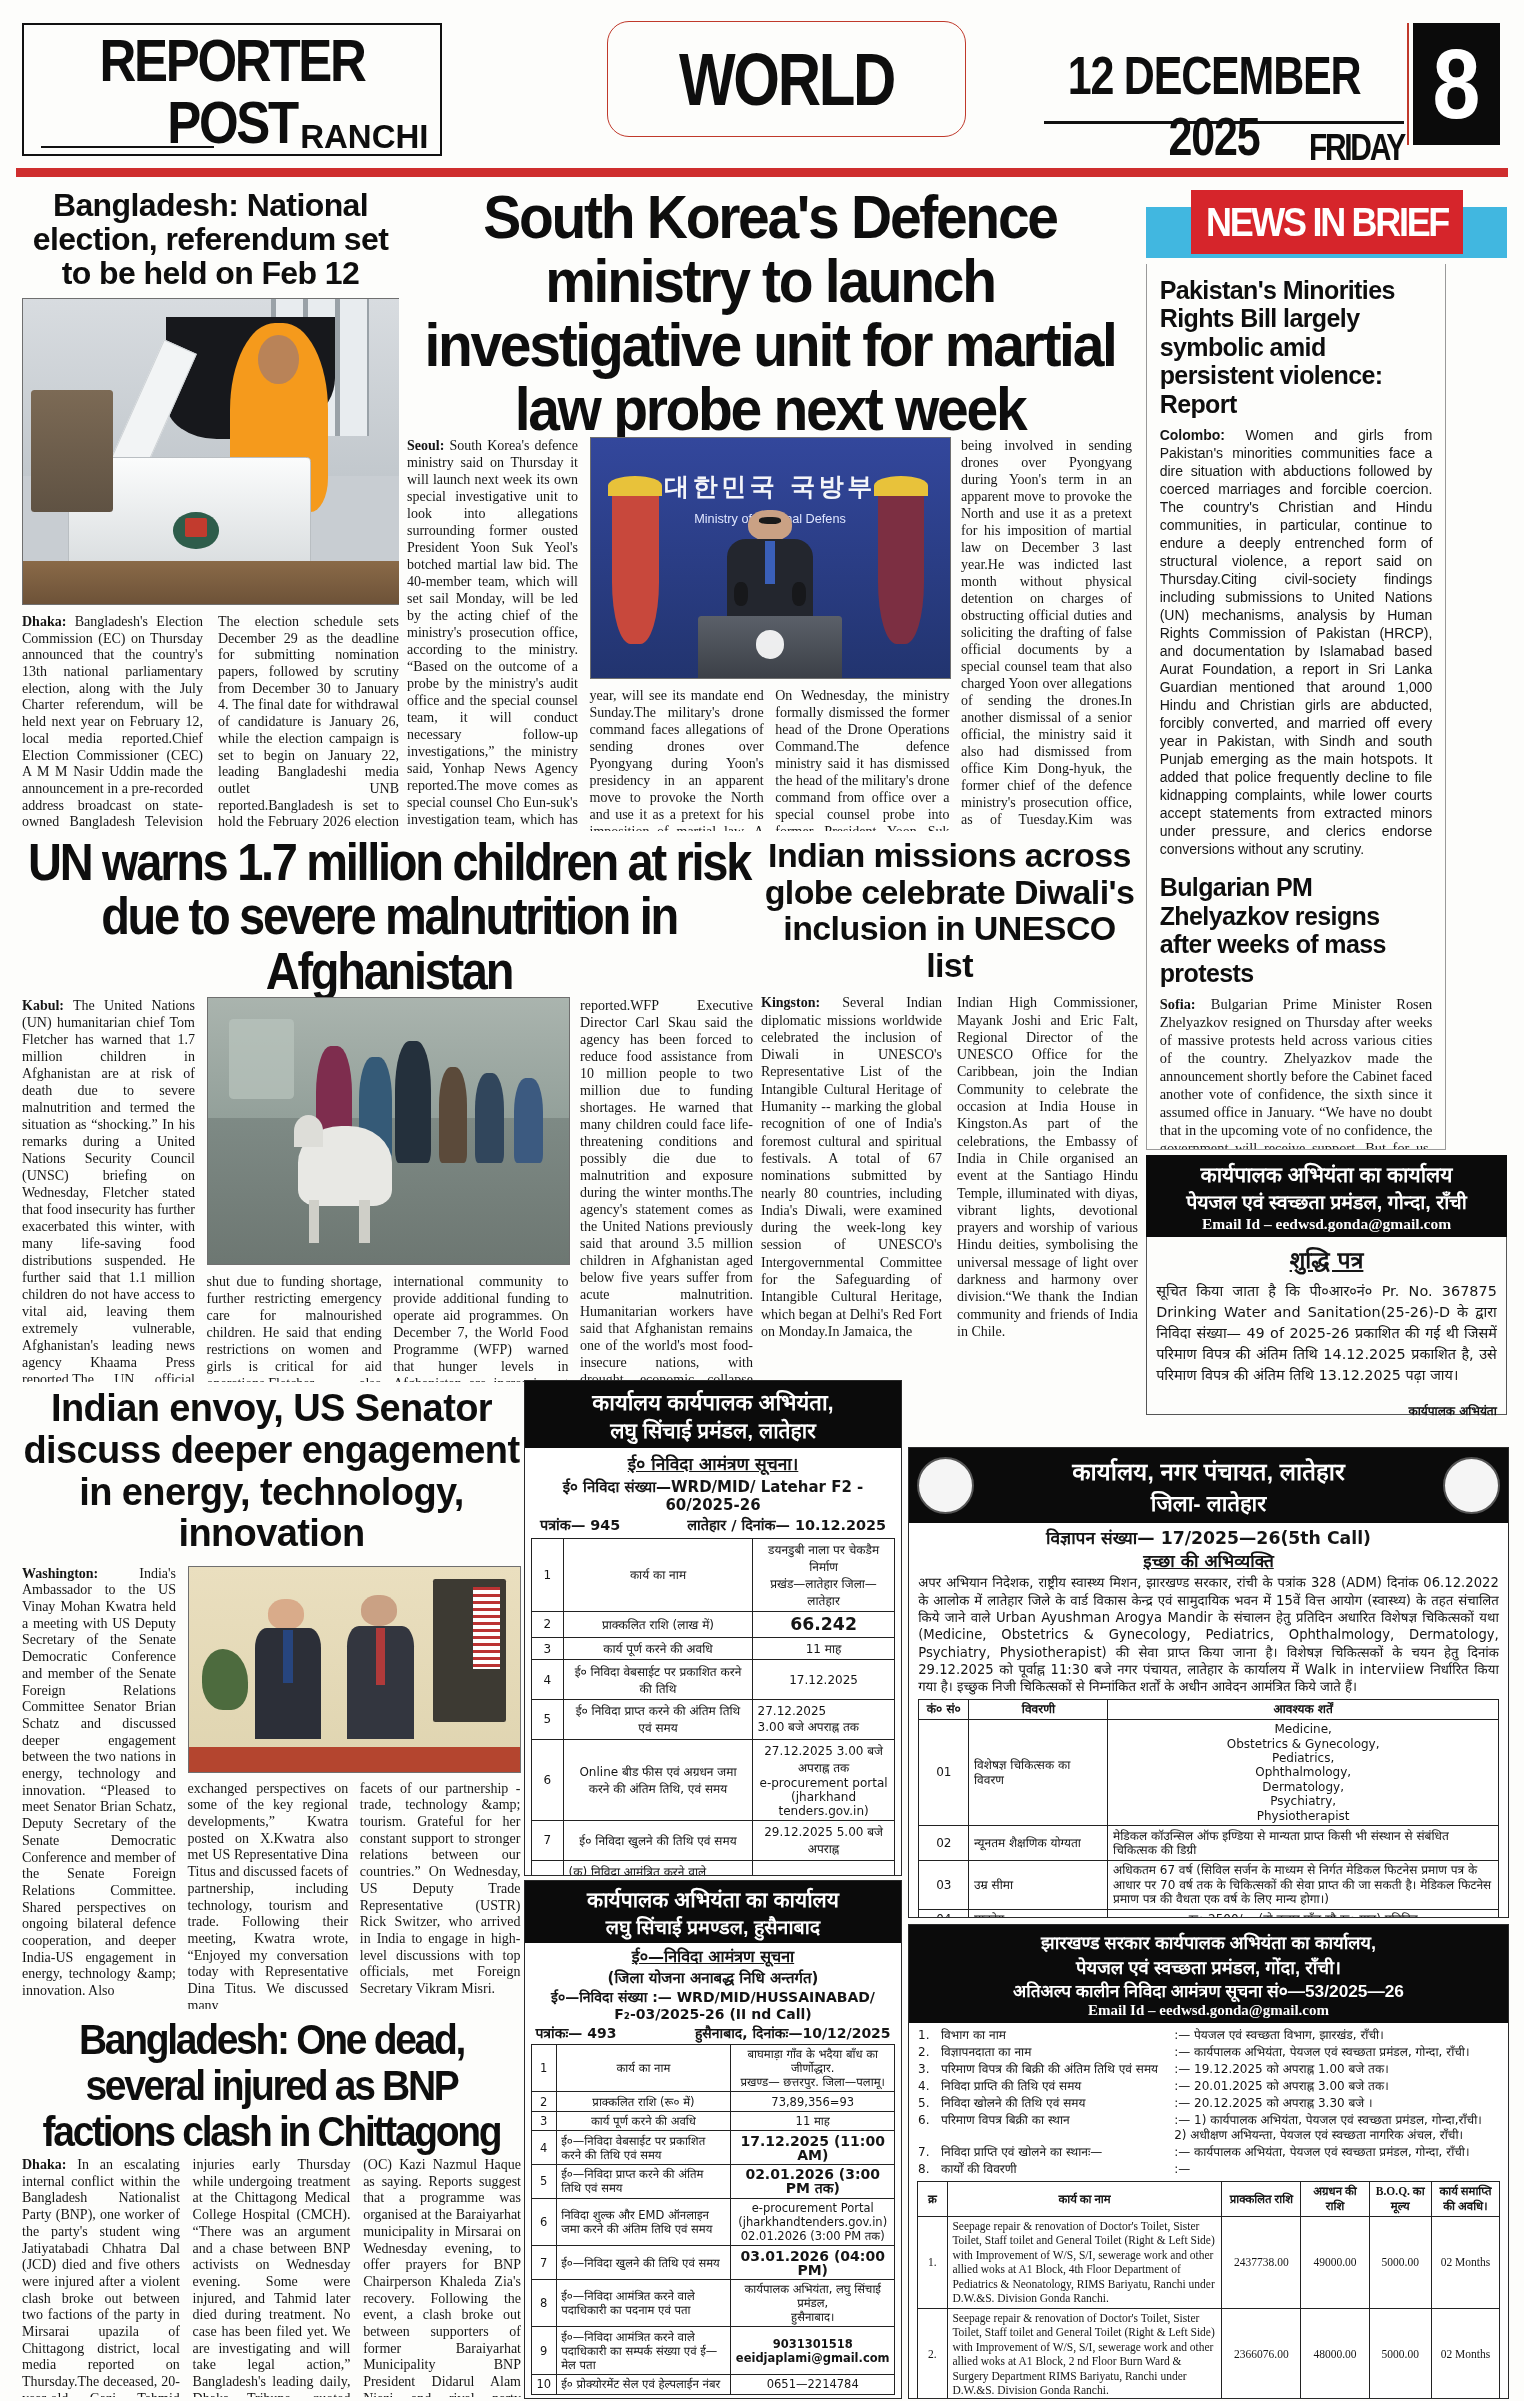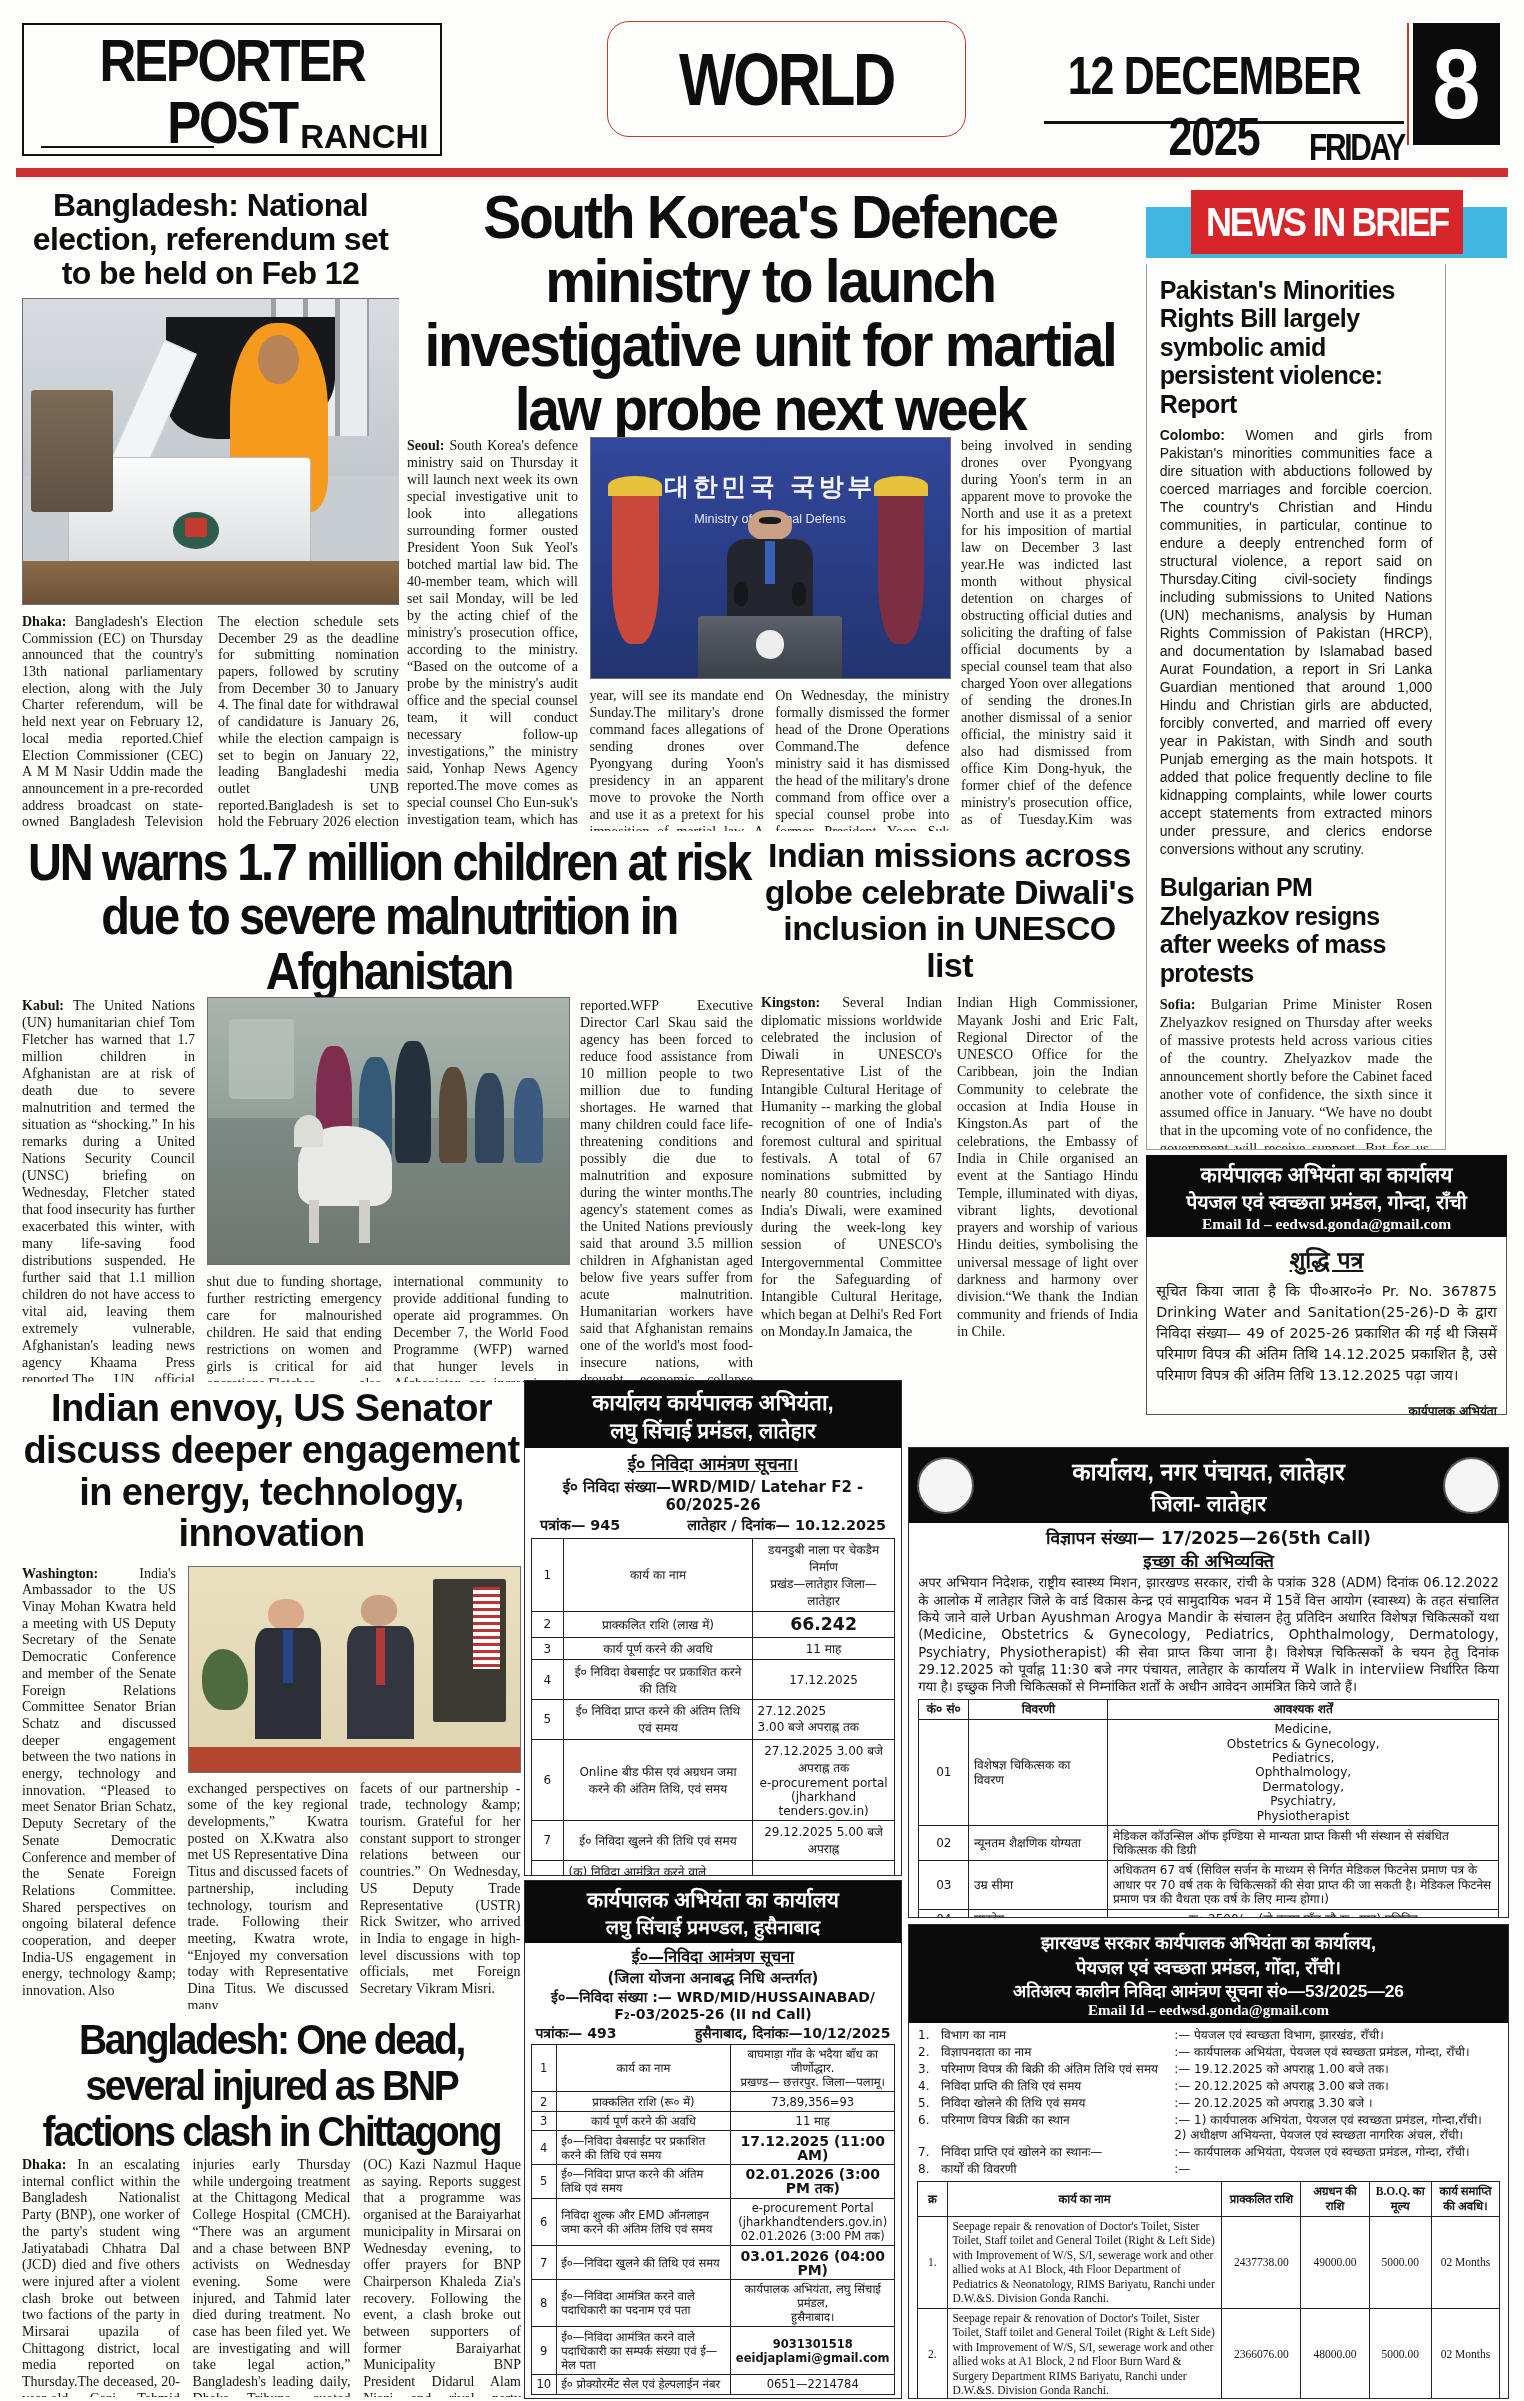--- a/index.html
+++ b/index.html
@@ -365,21 +365,21 @@
               <td class="pre">:—  कार्यपालक अभियंता, पेयजल एवं स्वच्छता प्रमंडल, गोन्दा, राँची।</td>
             </tr>
         <tr>
               <td>3.</td>
               <td>परिमाण विपत्र की बिक्री की अंतिम तिथि एवं समय</td>
               <td class="pre">:—  19.12.2025 को अपराह्न 1.00 बजे तक।</td>
             </tr>
         <tr>
               <td>4.</td>
               <td>निविदा प्राप्ति की तिथि एवं समय</td>
-              <td class="pre">:—  20.12.2025 को अपराह्न 3.00 बजे तक।</td>
+              <td class="pre">:—  20.01.2025 को अपराह्न 3.00 बजे तक।</td>
             </tr>
         <tr>
               <td>5.</td>
               <td>निविदा खोलने की तिथि एवं समय</td>
               <td class="pre">:—  20.12.2025 को अपराह्न 3.30 बजे ।</td>
             </tr>
         <tr>
               <td style="vertical-align:top">6.</td>
               <td style="vertical-align:top">परिमाण विपत्र बिक्री का स्थान</td>
               <td class="pre">:—  1) कार्यपालक अभियंता, पेयजल एवं स्वच्छता प्रमंडल, गोन्दा,राँची।

